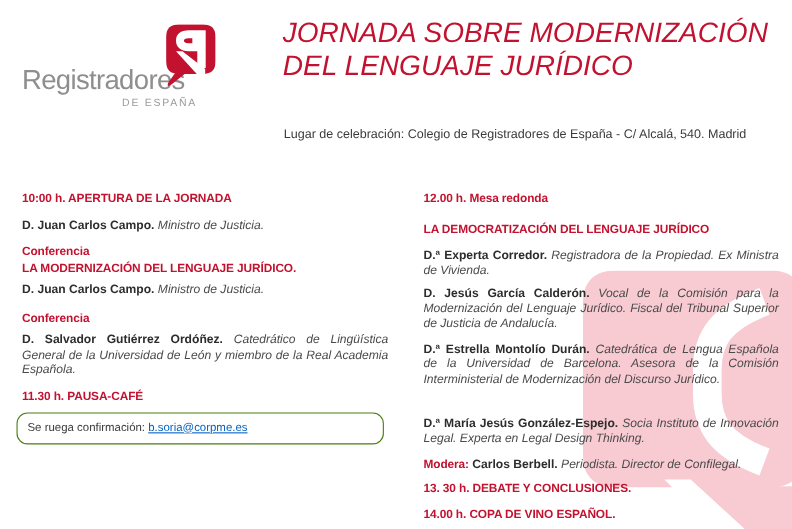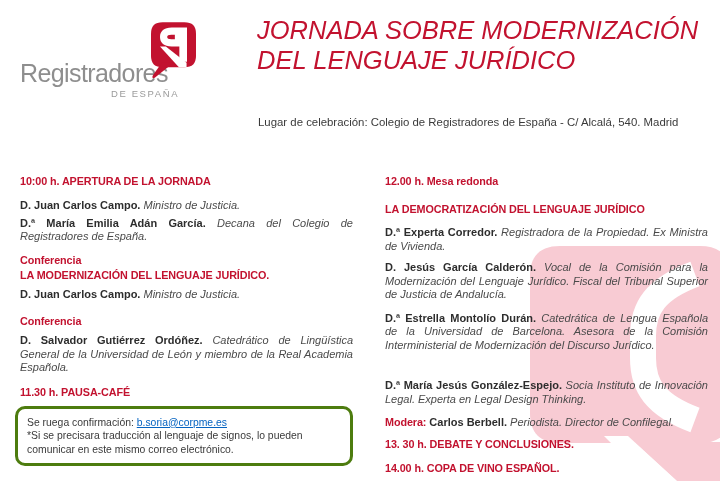--- a/index.html
+++ b/index.html
@@ -20,21 +20,21 @@
   .loc{position:absolute;left:258px;top:116px;font-size:11.4px;color:#3A3A3A;z-index:1;}
   
   .col{position:absolute;top:170px;z-index:2;font-size:11px;line-height:13.5px;color:#4A4A4A;}
   .col-left{left:20px;width:333px;}
   .col-right{left:385px;width:323px;}
   .rh{color:#C2122F;font-weight:bold;font-size:10.8px;letter-spacing:-0.1px;line-height:13px;}
   .person{text-align:justify;}
   .pname{font-weight:bold;color:#2D2D2D;}
   .prole{font-style:italic;color:#4A4A4A;}
   
-  .note-box{margin-top:7px;margin-left:-5px;width:314px;border:3px solid #4d7c0f;
+  .note-box{margin-top:7px;margin-left:-5px;width:314px;border:1px solid #4d7c0f;
             border-radius:10px;padding:7px 9px;font-size:10.4px;line-height:13.5px;color:#3A3A3A;
             background:rgba(255,255,255,0.85);}
   .note-box a{color:#0563C1;text-decoration:underline;}
 </style>
 </head>
 <body>
 
 <div class="page">
 
   <svg class="wm" width="202" height="236" viewBox="0 0 202 236" aria-hidden="true">
@@ -58,41 +58,36 @@
     <span>DEL LENGUAJE JURÍDICO</span>
   </div>
   <div class="loc">Lugar de celebración: Colegio de Registradores de España - C/ Alcalá, 540. Madrid</div>
 
   <div class="col col-left">
     <div class="rh" style="margin-top:5px">10:00 h. APERTURA DE LA JORNADA</div>
     <div class="person" style="margin-top:11px">
       <span class="pname">D. Juan Carlos Campo.</span>
       <span class="prole">Ministro de Justicia.</span>
     </div>
-    <div class="person" style="margin-top:4px">
-      <span class="pname">D.ª María Emilia Adán García.</span>
-      <span class="prole">Decana del Colegio de Registradores de España.</span>
-    </div>
     <div class="rh" style="margin-top:10px">Conferencia</div>
     <div class="rh" style="margin-top:2px">LA MODERNIZACIÓN DEL LENGUAJE JURÍDICO.</div>
     <div class="person" style="margin-top:6px">
       <span class="pname">D. Juan Carlos Campo.</span>
       <span class="prole">Ministro de Justicia.</span>
     </div>
     <div class="rh" style="margin-top:14px">Conferencia</div>
     <div class="person" style="margin-top:6px">
       <span class="pname">D. Salvador Gutiérrez Ordóñez.</span>
       <span class="prole">Catedrático de Lingüística General de la Universidad de León y miembro de la Real Academia Española.</span>
     </div>
     <div class="rh" style="margin-top:11px">11.30 h. PAUSA-CAFÉ</div>
 
     <div class="note-box">
       <span>Se ruega confirmación:</span>
       <a href="#">b.soria@corpme.es</a><br>
-      <span>*Si se precisara traducción al lenguaje de signos, lo pueden comunicar en este mismo correo electrónico.</span>
     </div>
   </div>
 
   <div class="col col-right">
     <div class="rh" style="margin-top:5px">12.00 h. Mesa redonda</div>
     <div class="rh" style="margin-top:15px">LA DEMOCRATIZACIÓN DEL LENGUAJE JURÍDICO</div>
     <div class="person" style="margin-top:10px">
       <span class="pname">D.ª Experta Corredor.</span>
       <span class="prole">Registradora de la Propiedad. Ex Ministra de Vivienda.</span>
     </div>

